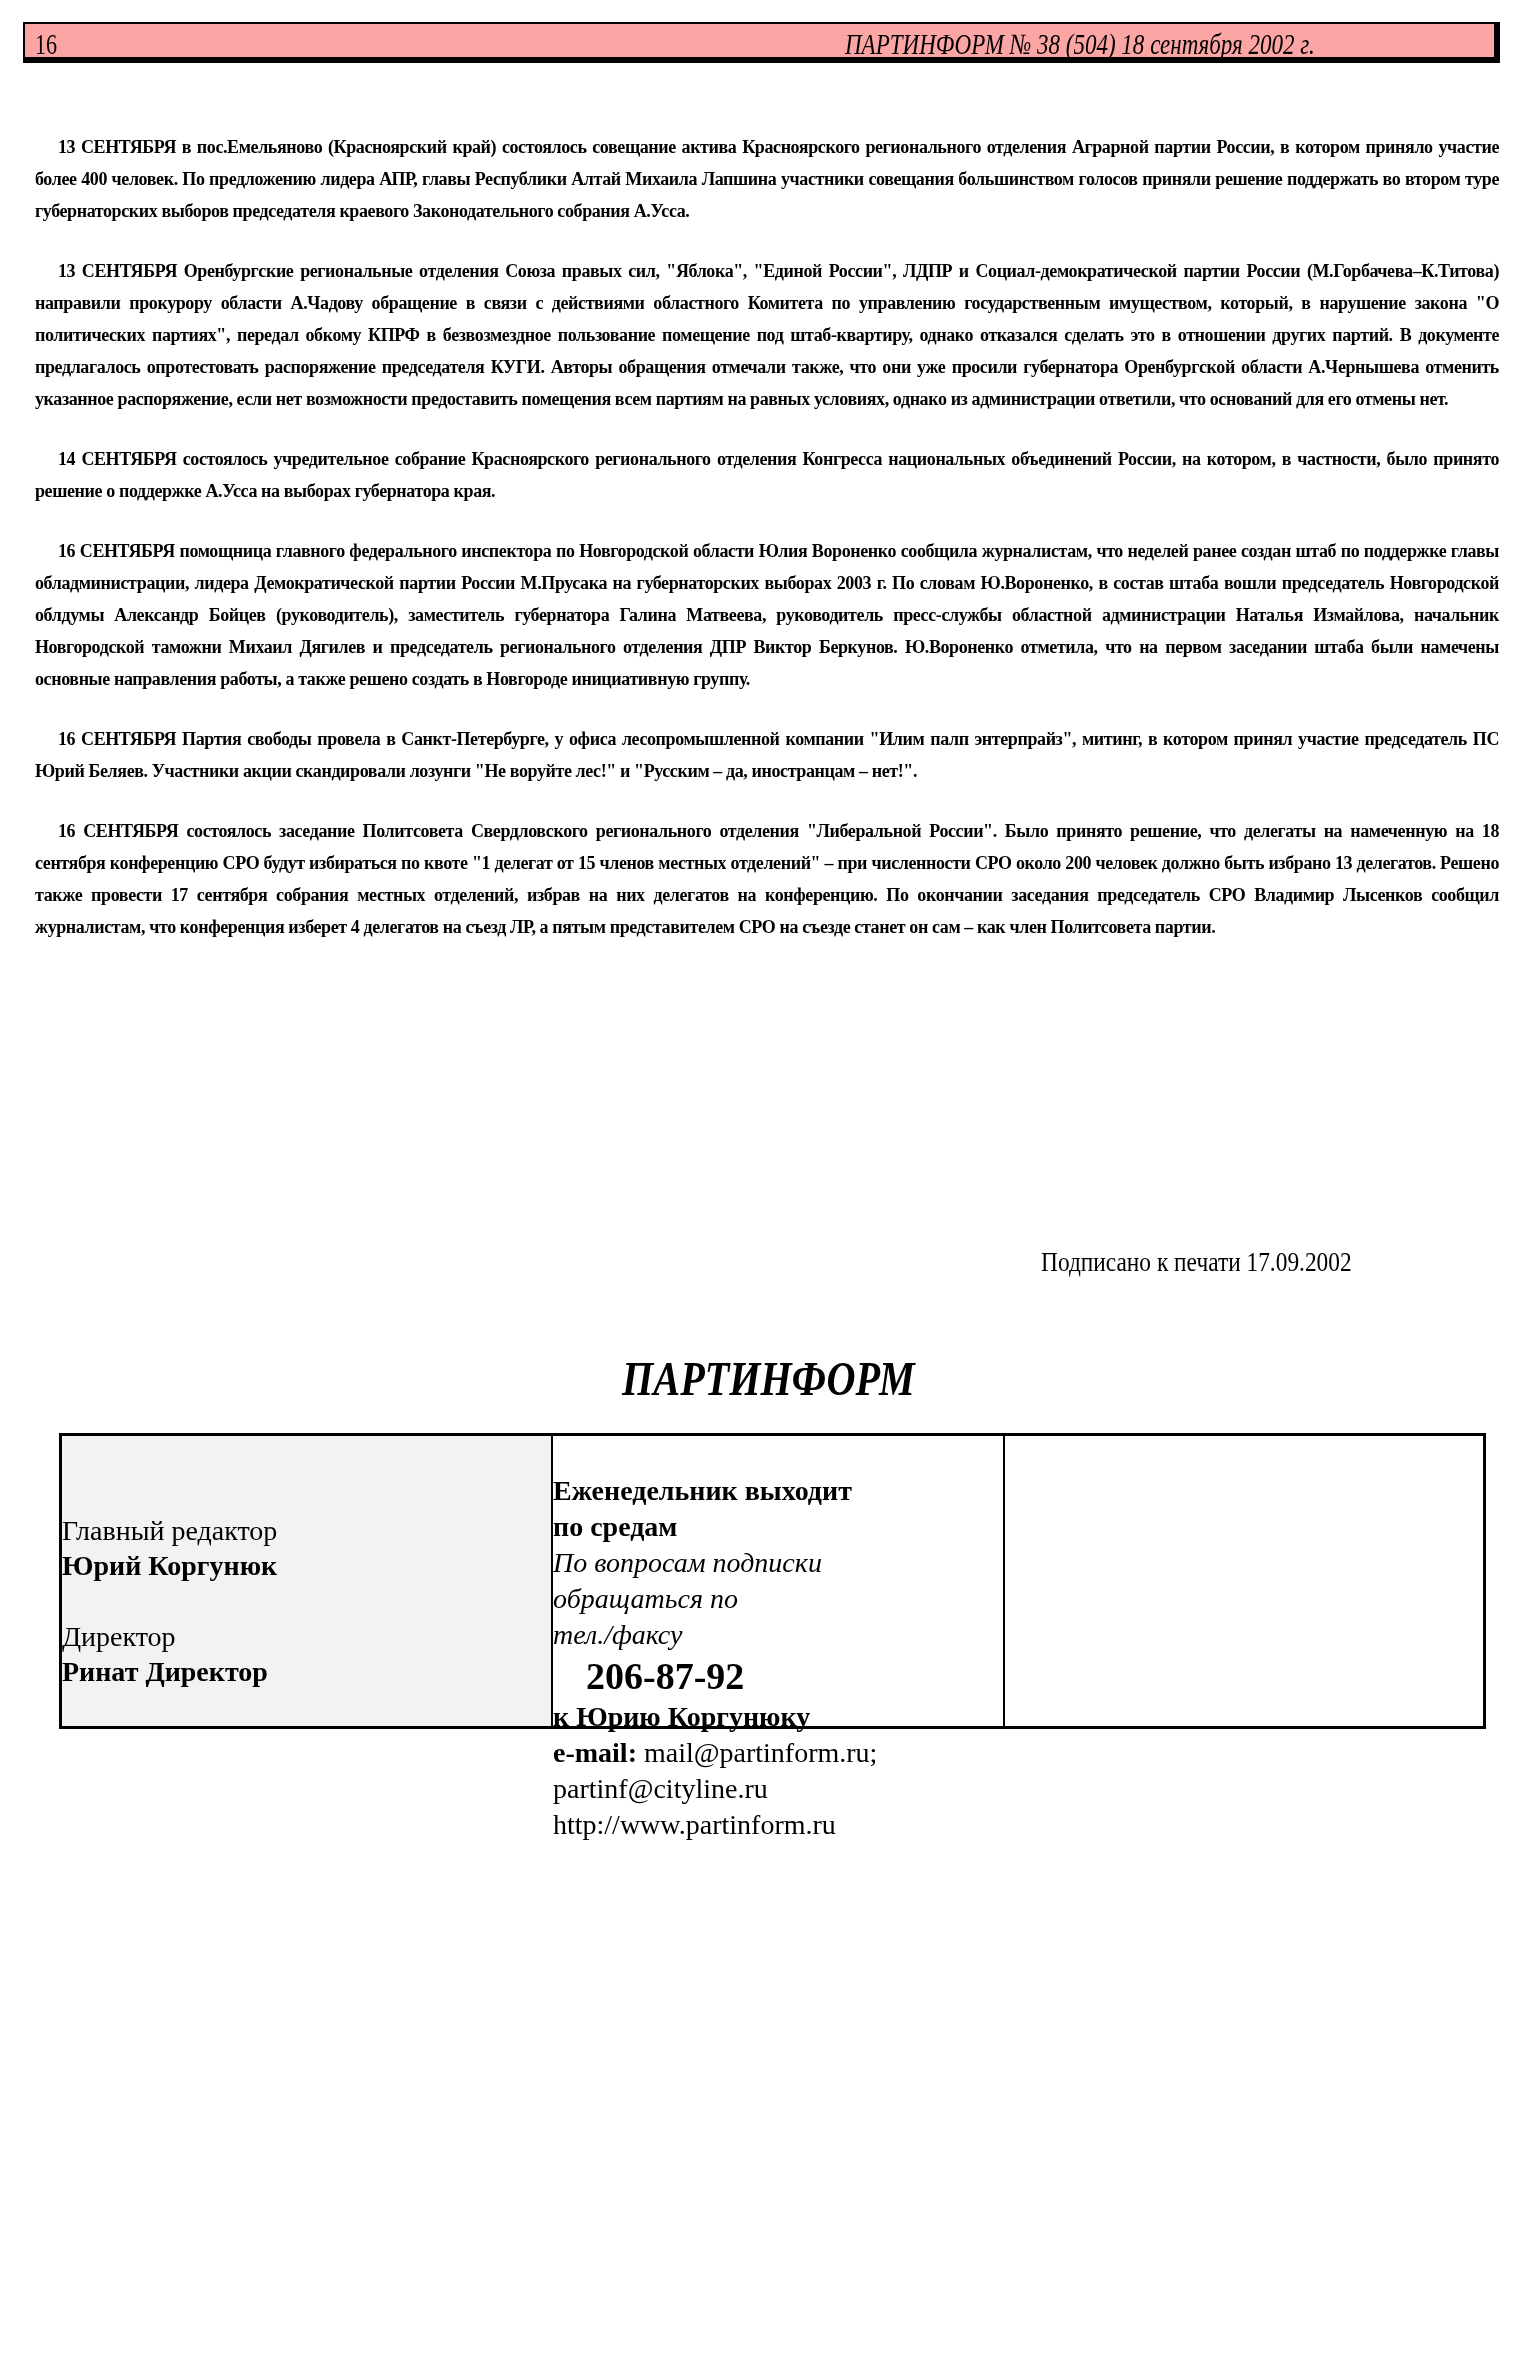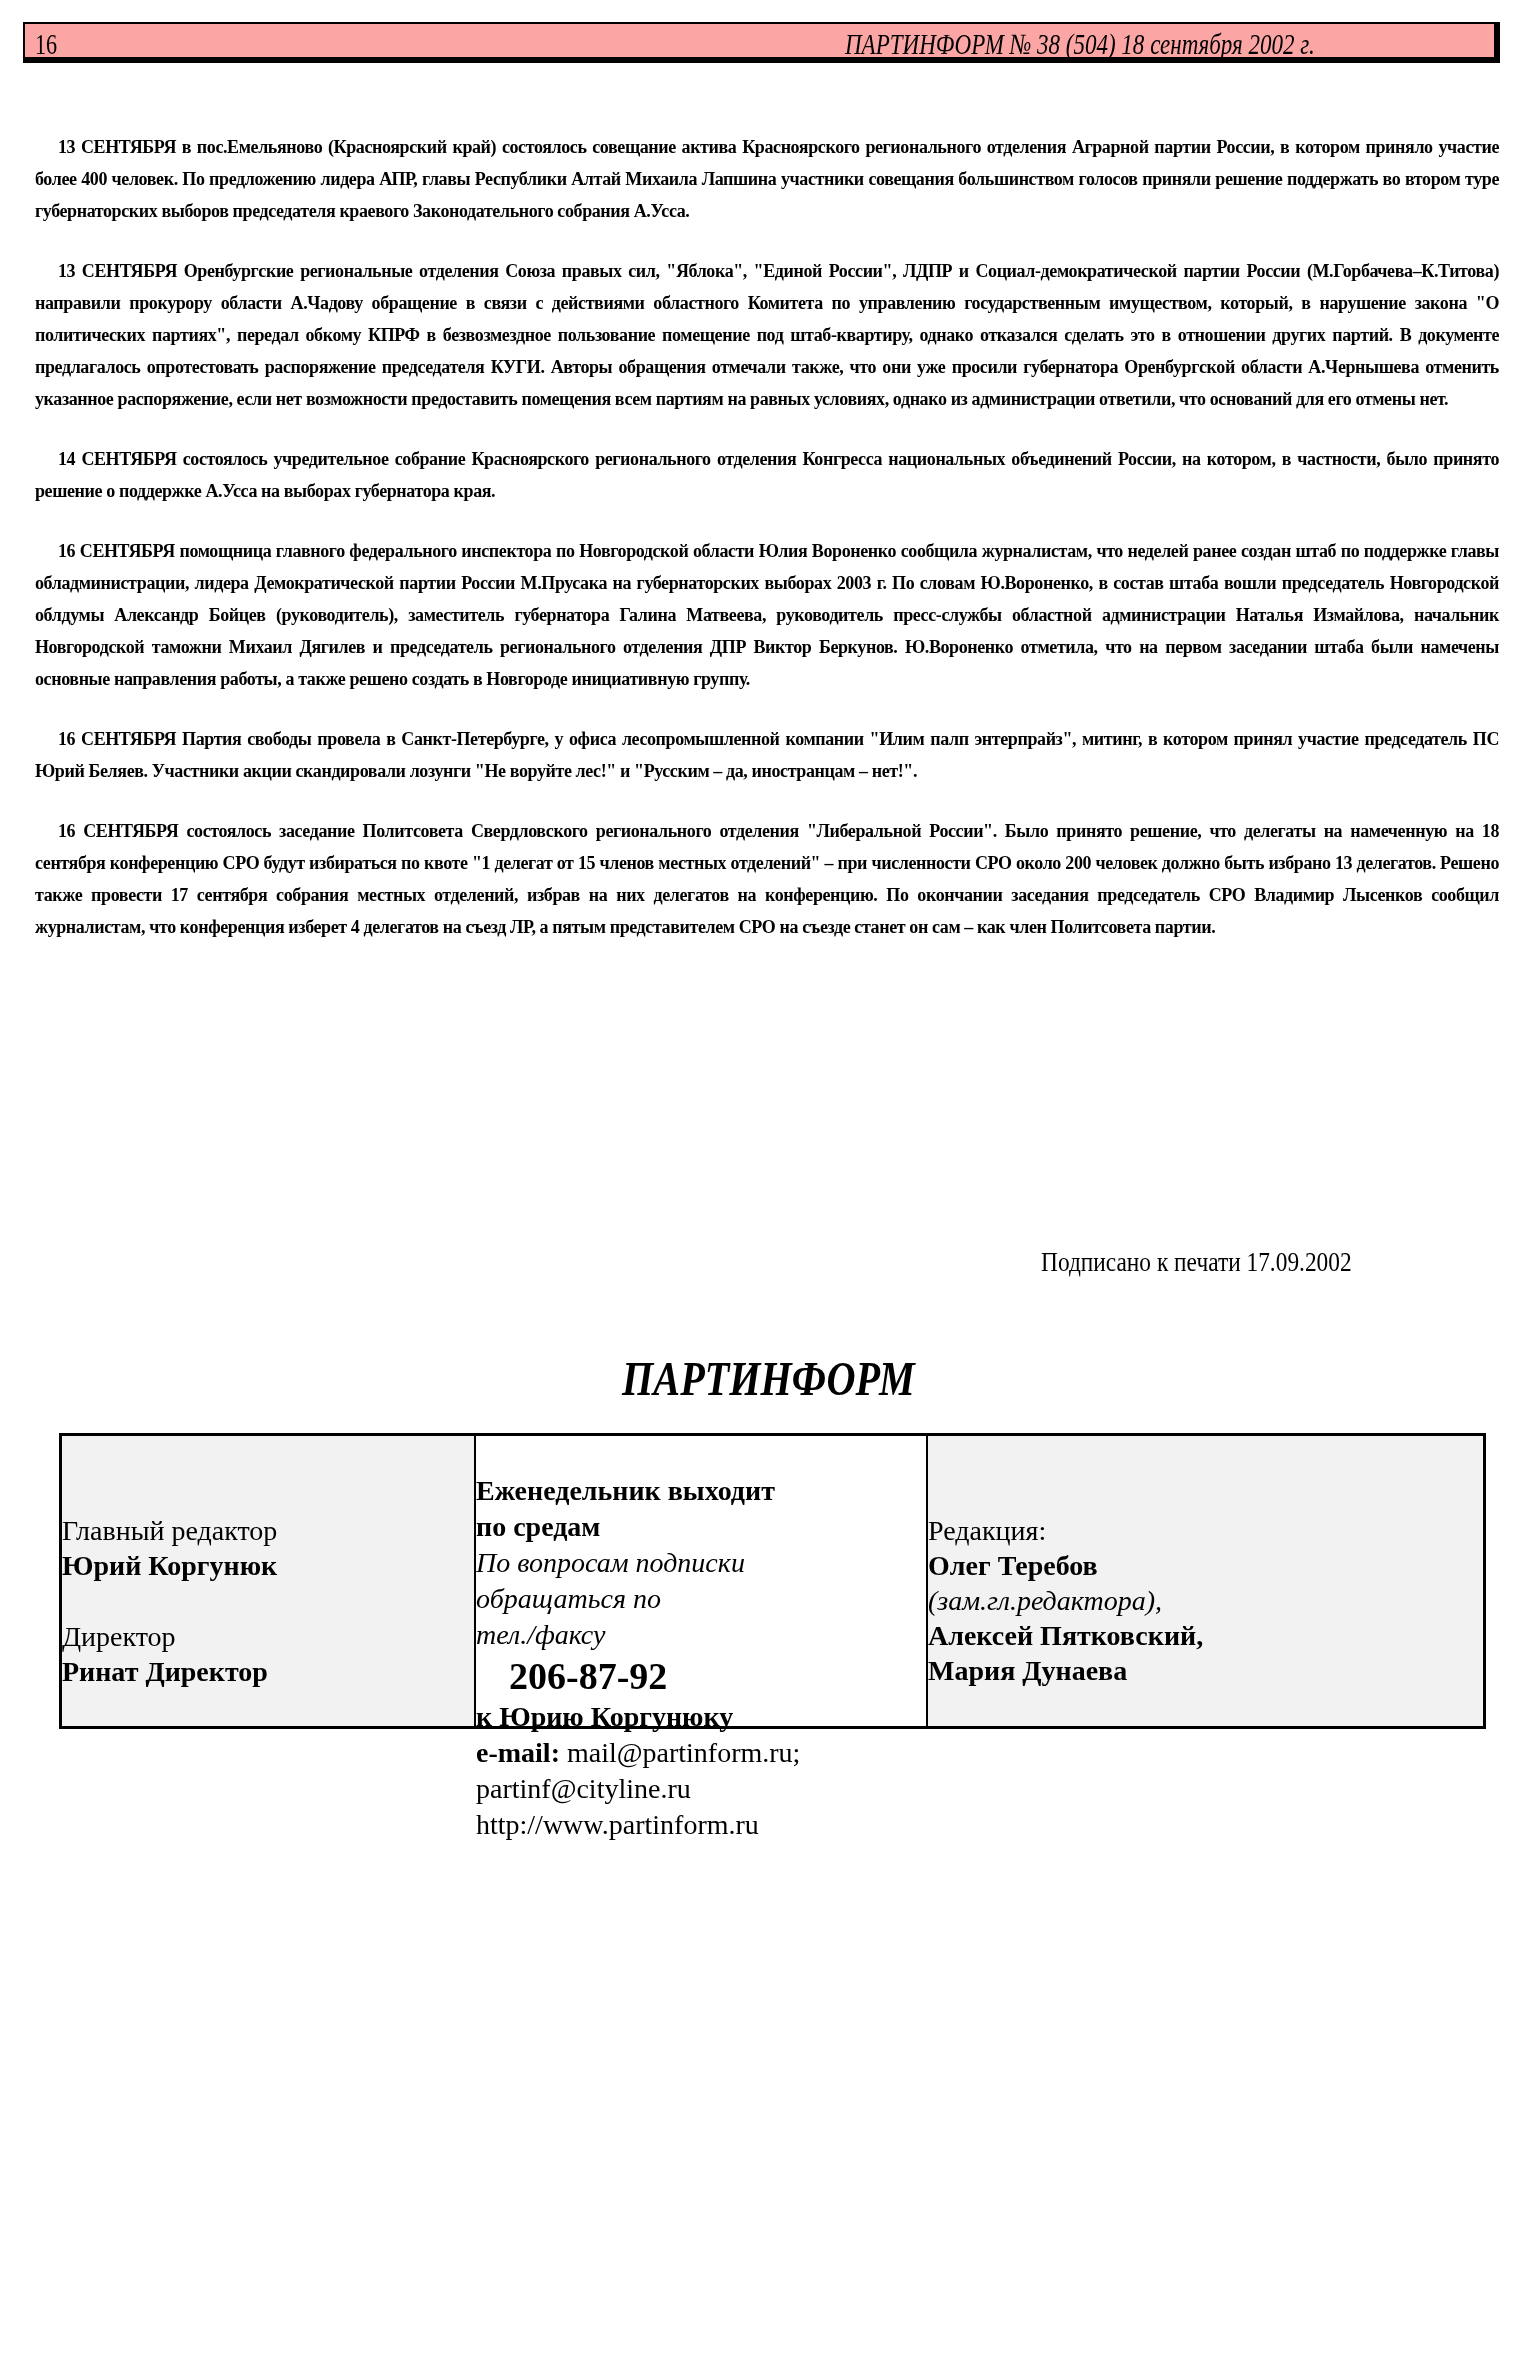--- a/index.html
+++ b/index.html
@@ -24,21 +24,21 @@
   .signed { position: absolute; left: 1041px; top: 1246px; font-size: 27.5px; transform: scaleX(0.85); transform-origin: left; white-space: nowrap; }
 
   .masthead-title { position: absolute; left: 0; width: 1537px; top: 1350px; text-align: center; font-size: 49px; font-weight: bold; font-style: italic; }
   .masthead-title span { display: inline-block; transform: scaleX(0.82); }
 
   .info-table {
     position: absolute; left: 59px; top: 1433px; width: 1427px; height: 296px;
     border: 3.8px solid #000; box-sizing: border-box; display: flex;
   }
   .cell { box-sizing: border-box; display: flex; flex-direction: column; align-items: flex-start; text-align: center; font-size: 28px; line-height: 35px; }
-  .cell-left { width: 414px; background: #f2f2f2; border-right: 2.6px solid #000; padding-top: 77px; }
+  .cell-left { width: 491px; background: #f2f2f2; border-right: 2.6px solid #000; padding-top: 77px; }
   .cell-mid { width: 452px; background: #ffffff; border-right: 2.6px solid #000; padding-top: 37px; line-height: 36px; }
   .cell-right { flex: 1; background: #f2f2f2; padding-top: 77px; }
   .b { font-weight: bold; }
   .i { font-style: italic; }
   .gap { height: 36px; }
   .phone { font-size: 38px; font-weight: bold; line-height: 46px; margin-left: 33px; }
 </style>
 </head>
 <body>
 
@@ -73,21 +73,14 @@
     <div class="b">по средам</div>
     <div class="i">По вопросам подписки</div>
     <div class="i">обращаться по</div>
     <div class="i">тел./факсу</div>
     <div class="phone">206-87-92</div>
     <div class="b">к Юрию Коргунюку</div>
     <div><span class="b">e-mail:</span> <span>mail@partinform.ru;</span></div>
     <div>partinf@cityline.ru</div>
     <div>http://www.partinform.ru</div>
   </div>
-  <div class="cell cell-right">
-    <div>Редакция:</div>
-    <div class="b">Олег Теребов</div>
-    <div class="i">(зам.гл.редактора),</div>
-    <div class="b">Алексей Пятковский,</div>
-    <div class="b">Мария Дунаева</div>
-  </div>
 </div>
 
 
 </body></html>

